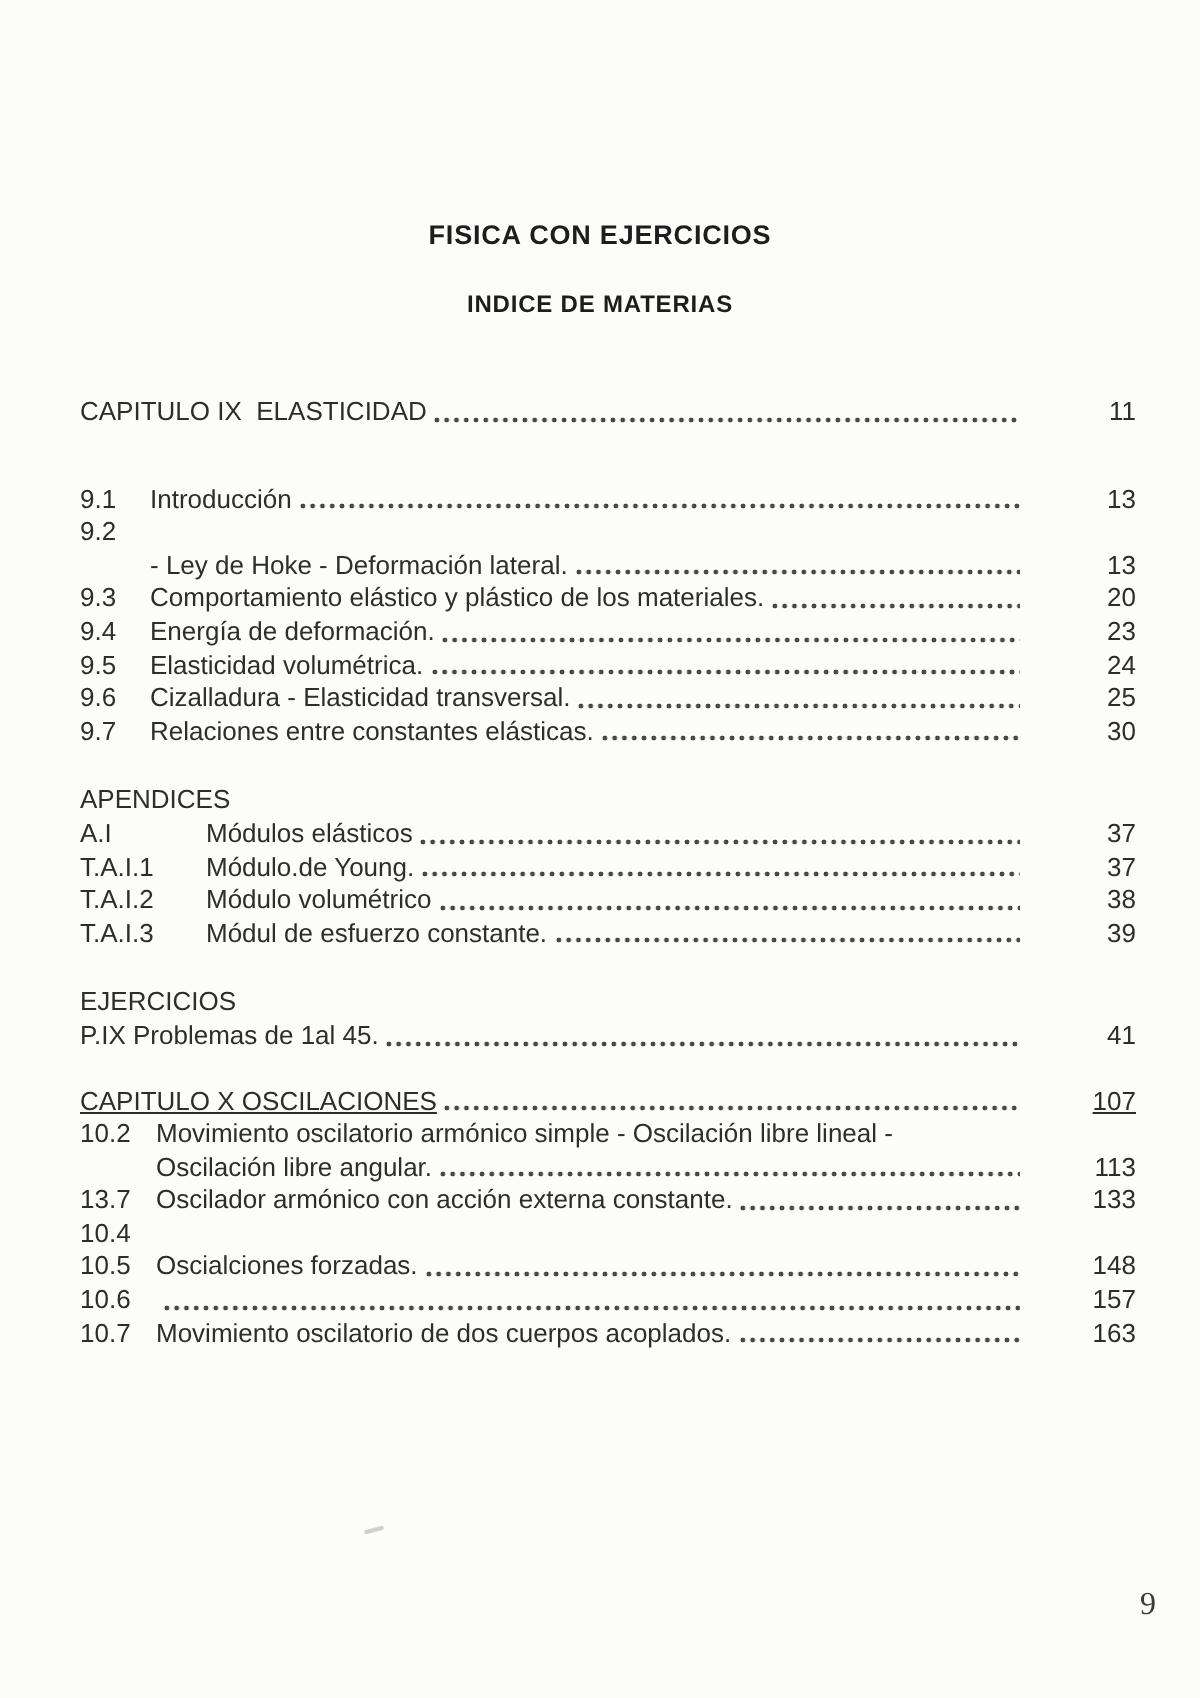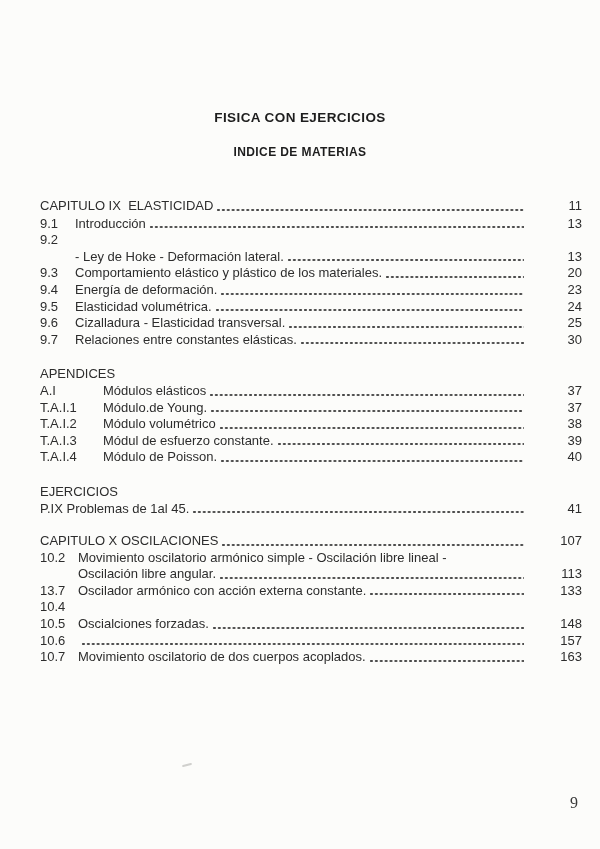--- a/index.html
+++ b/index.html
@@ -17,21 +17,21 @@
     font-size:13.5px;font-weight:bold;letter-spacing:0.4px;
     color:#1d1d1d;line-height:15px;
   }
   .subtitle{
     margin-top:20px;
     font-size:12px;font-weight:bold;letter-spacing:0.4px;
     color:#1d1d1d;line-height:15px;
   }
   .toc{
     position:absolute;left:0;right:0;top:160px;
-    padding:38px 18px 0 40px;
+    padding:38px 32px 0 40px;
   }
   .row{
     display:flex;align-items:baseline;
     line-height:16.6px;font-size:13px;
   }
   .lab{flex:0 0 auto;white-space:pre;}
   .v-e9 .lab,.v-c9 .lab{width:35px;}
   .v-e10 .lab,.v-c10 .lab{width:38px;}
   .v-eA .lab{width:63px;}
   .txt{flex:0 1 auto;white-space:pre;}
@@ -39,22 +39,22 @@
     flex:1 1 auto;
     align-self:flex-end;
     height:5px;
     margin:0 16px 3px 3px;
     background-image:radial-gradient(circle, #474747 1.05px, transparent 1.35px);
     background-size:4.9px 4px;
     background-repeat:repeat-x;
     background-position:left bottom;
   }
   .pg{flex:0 0 42px;text-align:right;white-space:pre;}
-  .g-md{margin-top:1px;}
-  .g-md2{margin-top:16px;}
+  .g-md{margin-top:27px;}
+  .g-md2{margin-top:16px;text-decoration:underline;}
   .g-lg{margin-top:18px;}
   .folio{
     position:absolute;
     right:22px;top:794px;
     font-family:"Liberation Serif", serif;
     font-size:16px;color:#3a3a3a;
   }
   .smudge{
     position:absolute;left:182px;top:764px;
     width:10px;height:2px;background:#c4c4c2;
@@ -146,26 +146,20 @@
     <span class="txt">Módulo volumétrico</span>
     <span class="dots"></span>
     <span class="pg">38</span>
   </div>
       <div class="row v-eA">
     <span class="lab">T.A.I.3</span>
     <span class="txt">Módul de esfuerzo constante.</span>
     <span class="dots"></span>
     <span class="pg">39</span>
   </div>
-      <div class="row v-eA">
-    <span class="lab">T.A.I.4</span>
-    <span class="txt">Módulo de Poisson.</span>
-    <span class="dots"></span>
-    <span class="pg">40</span>
-  </div>
       <div class="row v-h g-lg">
 
     <span class="txt">EJERCICIOS</span>
 
   </div>
       <div class="row v-plain">
 
     <span class="txt">P.IX Problemas de 1al 45.</span>
     <span class="dots"></span>
     <span class="pg">41</span>

